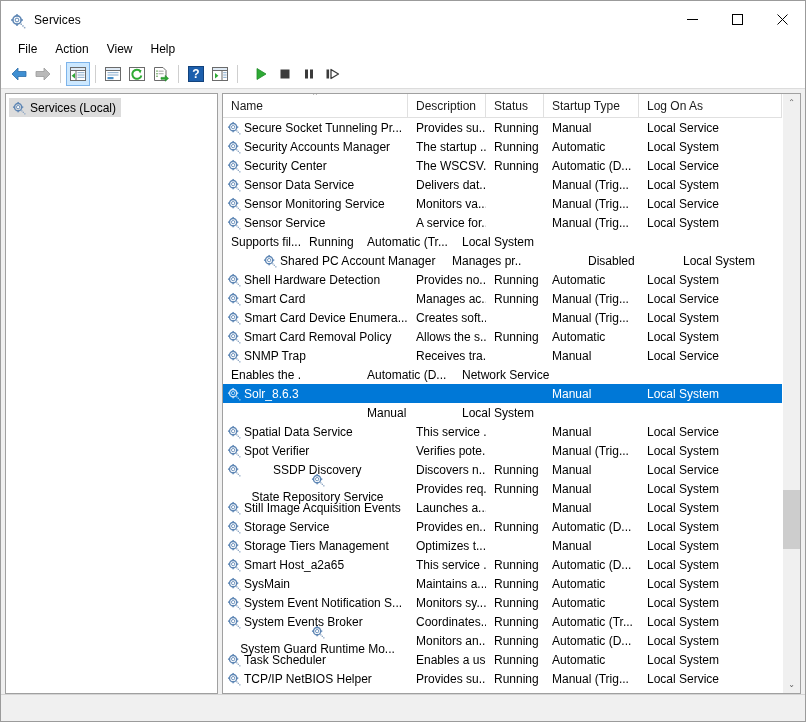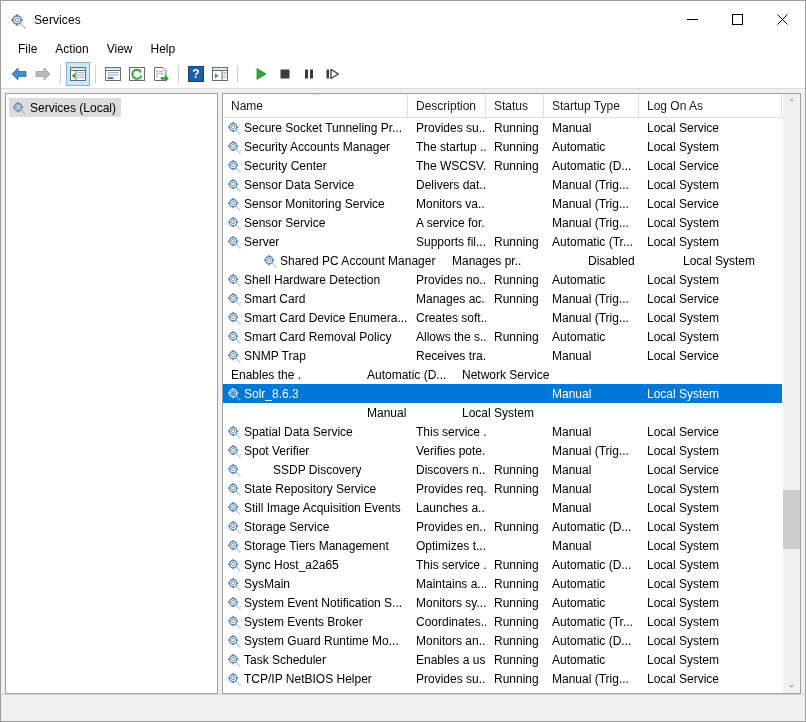--- a/index.html
+++ b/index.html
@@ -671,40 +671,20 @@
                     </svg>
                   </span>
                   <span>Sensor Service</span>
                 </div>
                 <div class="cell" style="width: 78px;">A service for...</div>
                 <div class="cell" style="width: 58px;"></div>
                 <div class="cell" style="width: 95px;">Manual (Trig...</div>
                 <div class="cell" style="width: 100px; flex: 1 1 auto;">Local System</div>
               </div>
               <div class="row">
-                <div class="cell name" style="width: 185px;">
-                  <span class="svcico">
-                    <svg width="14" height="14" viewBox="0 0 16 16">
-                      <circle cx="7" cy="7" r="4.1" fill="none" stroke="#5f87b5" stroke-width="1.6"></circle>
-                      <circle cx="7" cy="7" r="1.9" fill="#ffffff" stroke="#5f87b5" stroke-width="1"></circle>
-                      <g fill="#5f87b5">
-                        <rect x="6.2" y="1.1" width="1.6" height="2.1"></rect>
-                        <rect x="6.2" y="10.8" width="1.6" height="2.1"></rect>
-                        <rect x="1.1" y="6.2" width="2.1" height="1.6"></rect>
-                        <rect x="10.8" y="6.2" width="2.1" height="1.6"></rect>
-                      </g>
-                      <g fill="#8fa8c4">
-                        <rect x="10.5" y="10.5" width="1.5" height="1.5"></rect>
-                        <rect x="12.2" y="12.2" width="1.5" height="1.5"></rect>
-                        <rect x="13.9" y="13.9" width="1.5" height="1.5"></rect>
-                      </g>
-                    </svg>
-                  </span>
-                  <span>Server</span>
-                </div>
                 <div class="cell" style="width: 78px;">Supports fil...</div>
                 <div class="cell" style="width: 58px;">Running</div>
                 <div class="cell" style="width: 95px;">Automatic (Tr...</div>
                 <div class="cell" style="width: 100px; flex: 1 1 auto;">Local System</div>
               </div>
               <div class="row">
                 <div class="cell name" style="width: 185px; margin-left: 36px;">
                   <span class="svcico">
                     <svg width="14" height="14" viewBox="0 0 16 16">
                       <circle cx="7" cy="7" r="4.1" fill="none" stroke="#5f87b5" stroke-width="1.6"></circle>
@@ -775,21 +755,21 @@
                     </svg>
                   </span>
                   <span>Smart Card</span>
                 </div>
                 <div class="cell" style="width: 78px;">Manages ac...</div>
                 <div class="cell" style="width: 58px;">Running</div>
                 <div class="cell" style="width: 95px;">Manual (Trig...</div>
                 <div class="cell" style="width: 100px; flex: 1 1 auto;">Local Service</div>
               </div>
               <div class="row">
-                <div class="cell name" style="width: 185px;">
+                <div class="cell name" style="width: 185px; justify-content: center;">
                   <span class="svcico">
                     <svg width="14" height="14" viewBox="0 0 16 16">
                       <circle cx="7" cy="7" r="4.1" fill="none" stroke="#5f87b5" stroke-width="1.6"></circle>
                       <circle cx="7" cy="7" r="1.9" fill="#ffffff" stroke="#5f87b5" stroke-width="1"></circle>
                       <g fill="#5f87b5">
                         <rect x="6.2" y="1.1" width="1.6" height="2.1"></rect>
                         <rect x="6.2" y="10.8" width="1.6" height="2.1"></rect>
                         <rect x="1.1" y="6.2" width="2.1" height="1.6"></rect>
                         <rect x="10.8" y="6.2" width="2.1" height="1.6"></rect>
                       </g>
@@ -969,21 +949,21 @@
                     </svg>
                   </span>
                   <span>SSDP Discovery</span>
                 </div>
                 <div class="cell" style="width: 78px;">Discovers n...</div>
                 <div class="cell" style="width: 58px;">Running</div>
                 <div class="cell" style="width: 95px;">Manual</div>
                 <div class="cell" style="width: 100px; flex: 1 1 auto;">Local Service</div>
               </div>
               <div class="row">
-                <div class="cell name" style="width: 185px;">
+                <div class="cell name" style="width: 185px; flex-direction: column;">
                   <span class="svcico">
                     <svg width="14" height="14" viewBox="0 0 16 16">
                       <circle cx="7" cy="7" r="4.1" fill="none" stroke="#5f87b5" stroke-width="1.6"></circle>
                       <circle cx="7" cy="7" r="1.9" fill="#ffffff" stroke="#5f87b5" stroke-width="1"></circle>
                       <g fill="#5f87b5">
                         <rect x="6.2" y="1.1" width="1.6" height="2.1"></rect>
                         <rect x="6.2" y="10.8" width="1.6" height="2.1"></rect>
                         <rect x="1.1" y="6.2" width="2.1" height="1.6"></rect>
                         <rect x="10.8" y="6.2" width="2.1" height="1.6"></rect>
                       </g>
@@ -1091,21 +1071,21 @@
                         <rect x="1.1" y="6.2" width="2.1" height="1.6"></rect>
                         <rect x="10.8" y="6.2" width="2.1" height="1.6"></rect>
                       </g>
                       <g fill="#8fa8c4">
                         <rect x="10.5" y="10.5" width="1.5" height="1.5"></rect>
                         <rect x="12.2" y="12.2" width="1.5" height="1.5"></rect>
                         <rect x="13.9" y="13.9" width="1.5" height="1.5"></rect>
                       </g>
                     </svg>
                   </span>
-                  <span>Sync Host_a2a65</span>
+                  <span>Smart Host_a2a65</span>
                 </div>
                 <div class="cell" style="width: 78px;">This service ...</div>
                 <div class="cell" style="width: 58px;">Running</div>
                 <div class="cell" style="width: 95px;">Automatic (D...</div>
                 <div class="cell" style="width: 100px; flex: 1 1 auto;">Local System</div>
               </div>
               <div class="row">
                 <div class="cell name" style="width: 185px;">
                   <span class="svcico">
                     <svg width="14" height="14" viewBox="0 0 16 16">
@@ -1177,21 +1157,21 @@
                     </svg>
                   </span>
                   <span>System Events Broker</span>
                 </div>
                 <div class="cell" style="width: 78px;">Coordinates...</div>
                 <div class="cell" style="width: 58px;">Running</div>
                 <div class="cell" style="width: 95px;">Automatic (Tr...</div>
                 <div class="cell" style="width: 100px; flex: 1 1 auto;">Local System</div>
               </div>
               <div class="row">
-                <div class="cell name" style="width: 185px;">
+                <div class="cell name" style="width: 185px; flex-direction: column;">
                   <span class="svcico">
                     <svg width="14" height="14" viewBox="0 0 16 16">
                       <circle cx="7" cy="7" r="4.1" fill="none" stroke="#5f87b5" stroke-width="1.6"></circle>
                       <circle cx="7" cy="7" r="1.9" fill="#ffffff" stroke="#5f87b5" stroke-width="1"></circle>
                       <g fill="#5f87b5">
                         <rect x="6.2" y="1.1" width="1.6" height="2.1"></rect>
                         <rect x="6.2" y="10.8" width="1.6" height="2.1"></rect>
                         <rect x="1.1" y="6.2" width="2.1" height="1.6"></rect>
                         <rect x="10.8" y="6.2" width="2.1" height="1.6"></rect>
                       </g>

